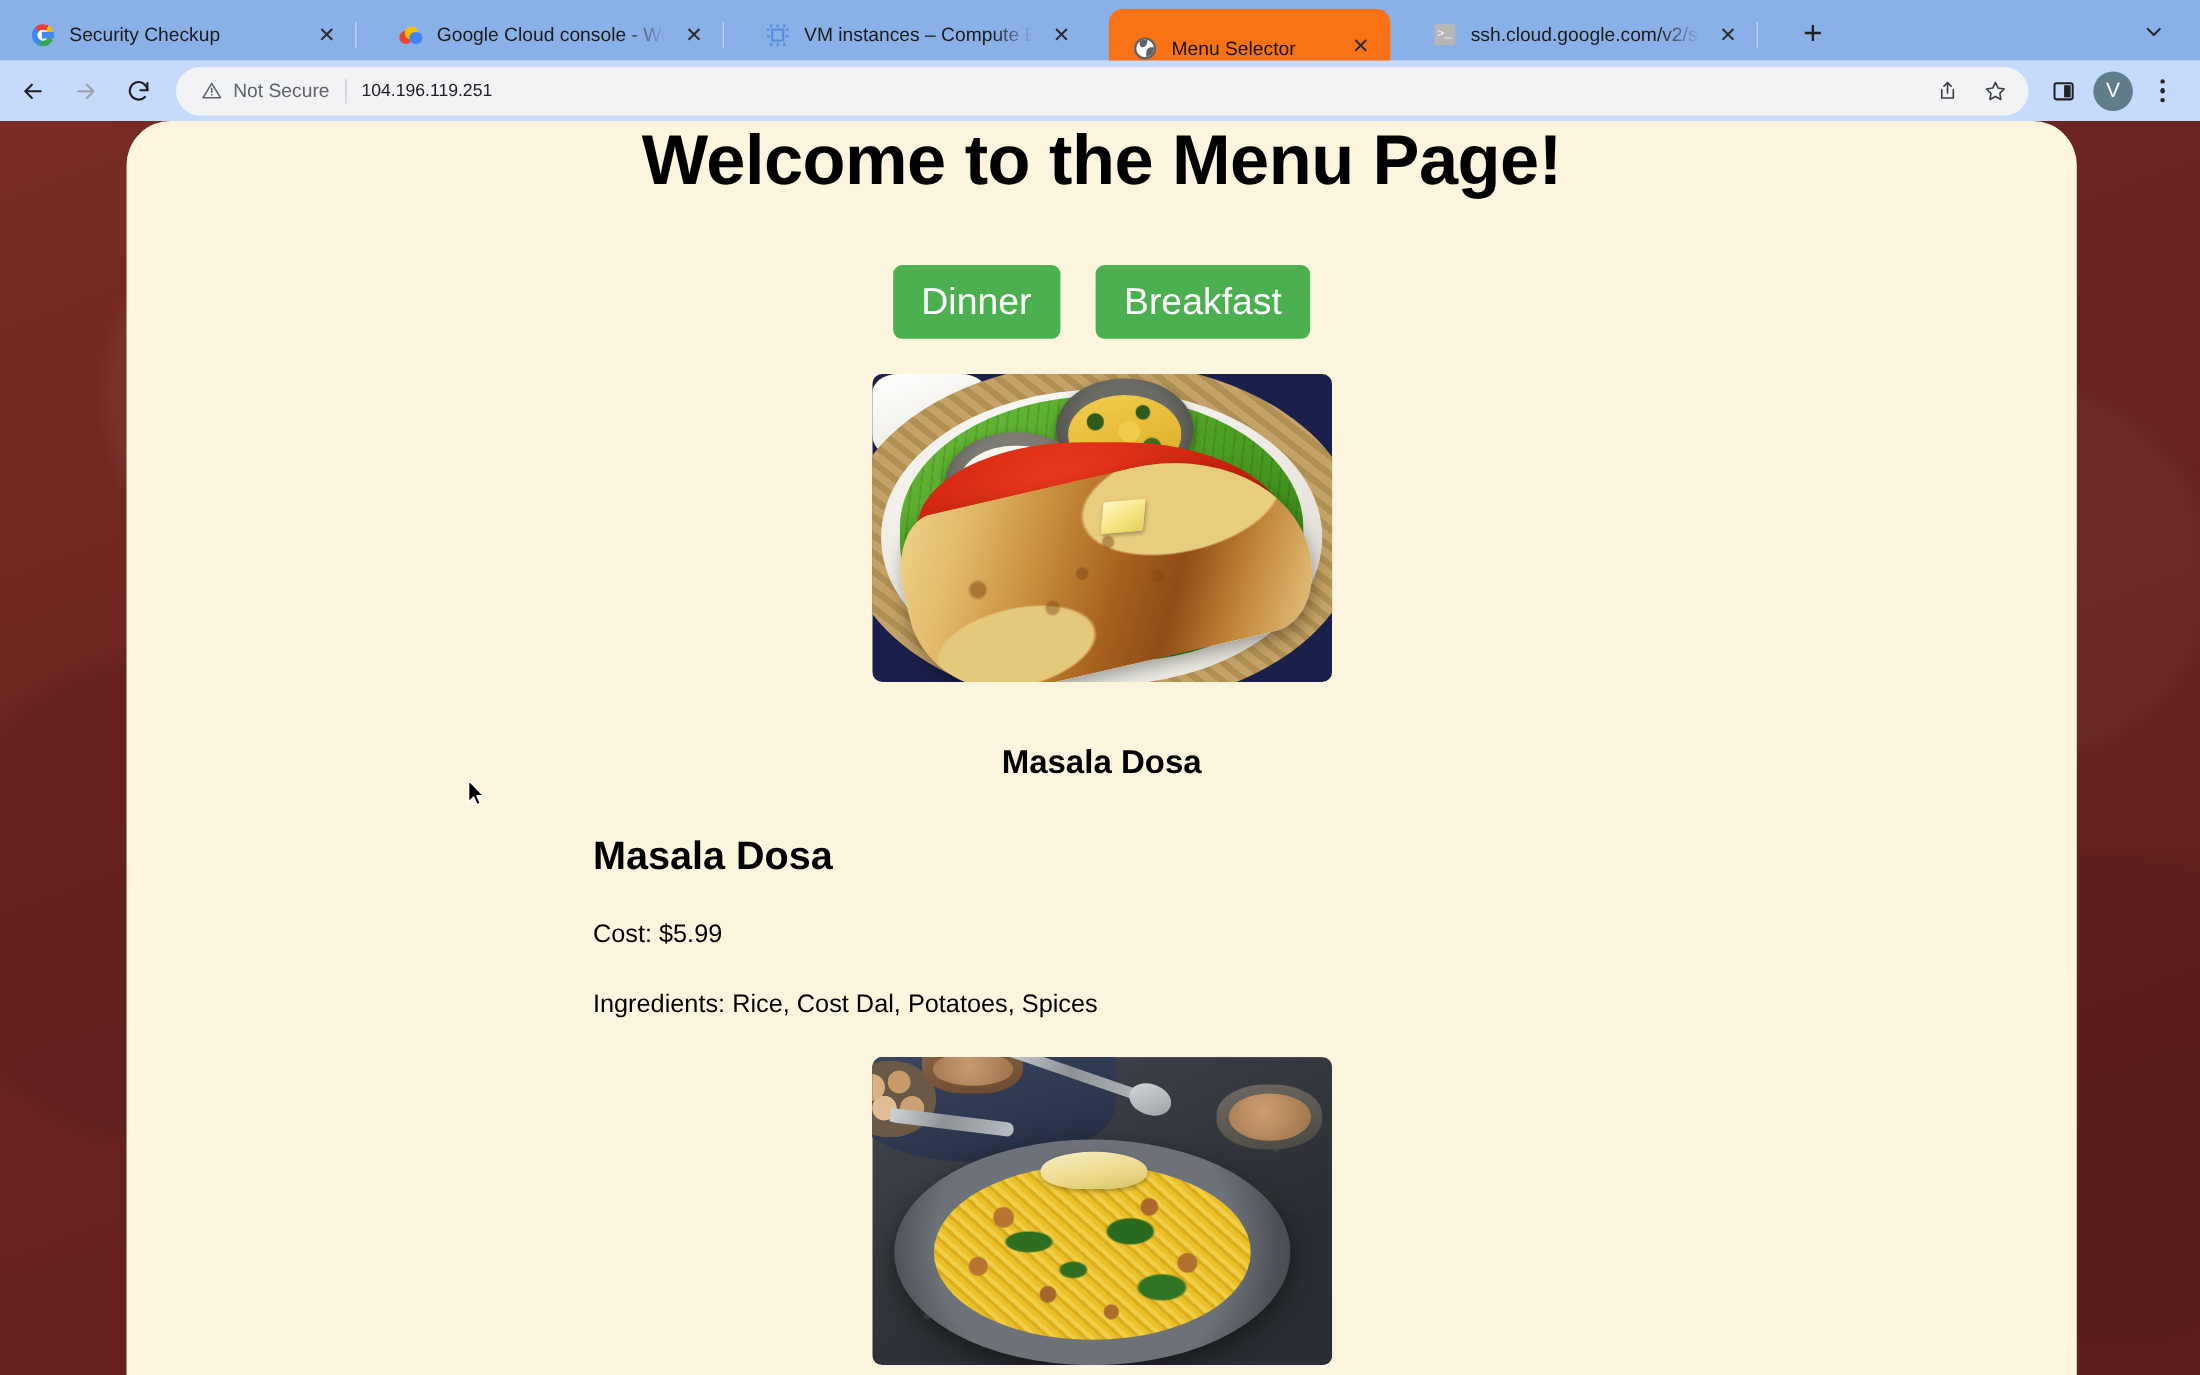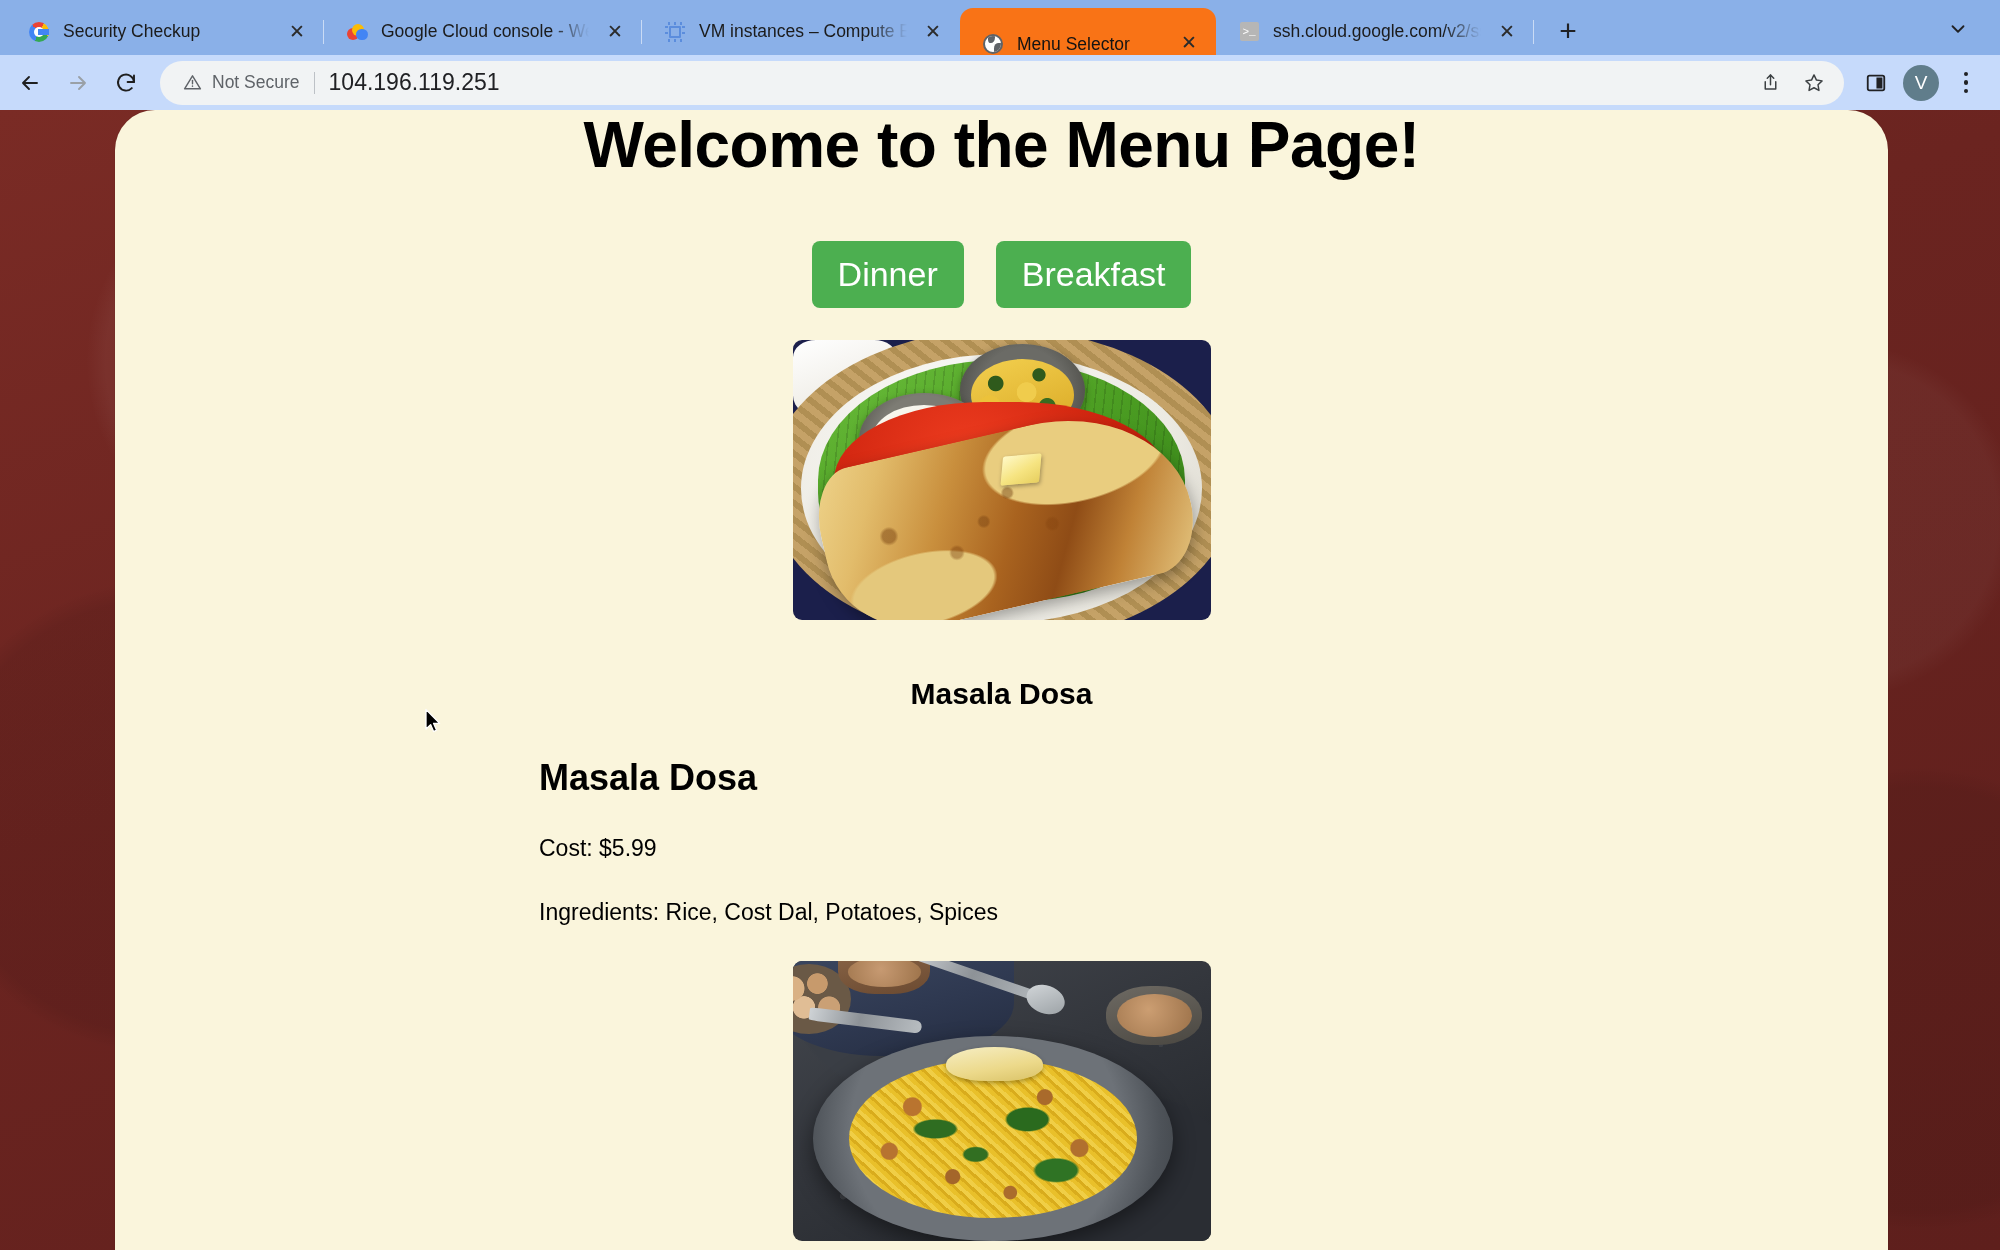--- a/index.html
+++ b/index.html
@@ -16,20 +16,21 @@
   
   .browser { width: 2000px; height: 1250px; position: relative; }
 
   .tabstrip {
     height: 55px;
     background: #8ab0e8;
     display: flex;
     align-items: flex-end;
     padding-left: 6px;
     position: relative;
+    gap: 16px;
   }
 
   .tab {
     height: 47px;
     display: flex;
     align-items: center;
     gap: 13px;
     padding: 0 14px 0 22px;
     position: relative;
     min-width: 0;
@@ -216,21 +217,21 @@
     font-size: 17.5px;
     color: #5f6368;
     white-space: nowrap;
   }
   .omni-sep {
     width: 1px; height: 22px;
     background: #bdc1c6;
     margin: 0 14px;
   }
   .omni-url {
-    font-size: 23px;
+    font-size: 16px;
     color: #202124;
     white-space: nowrap;
     flex: 1 1 auto;
   }
   .omni-actions {
     display: flex; align-items: center; gap: 4px;
     margin-left: auto;
   }
   .omni-icon {
     width: 40px; height: 40px;

